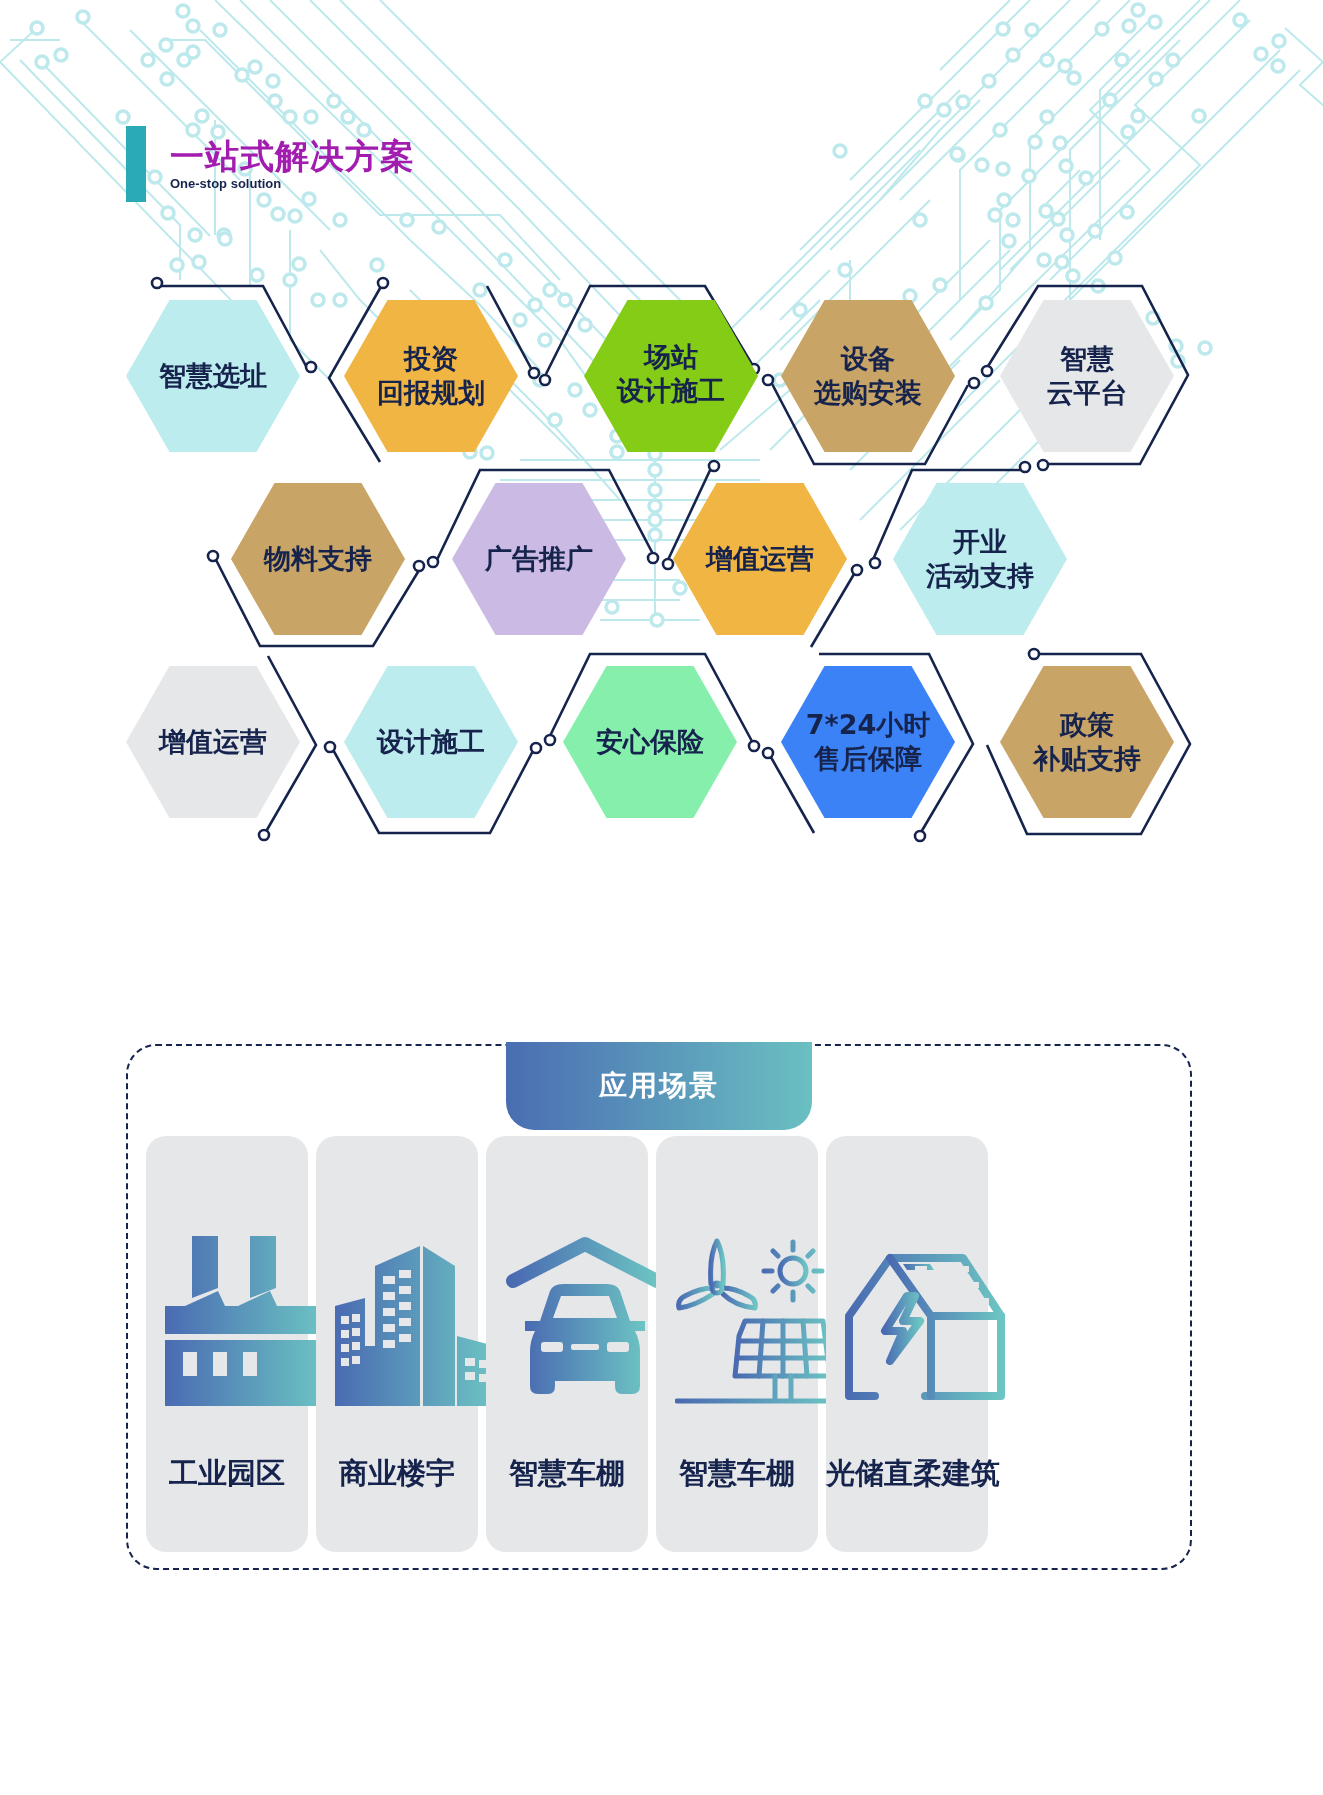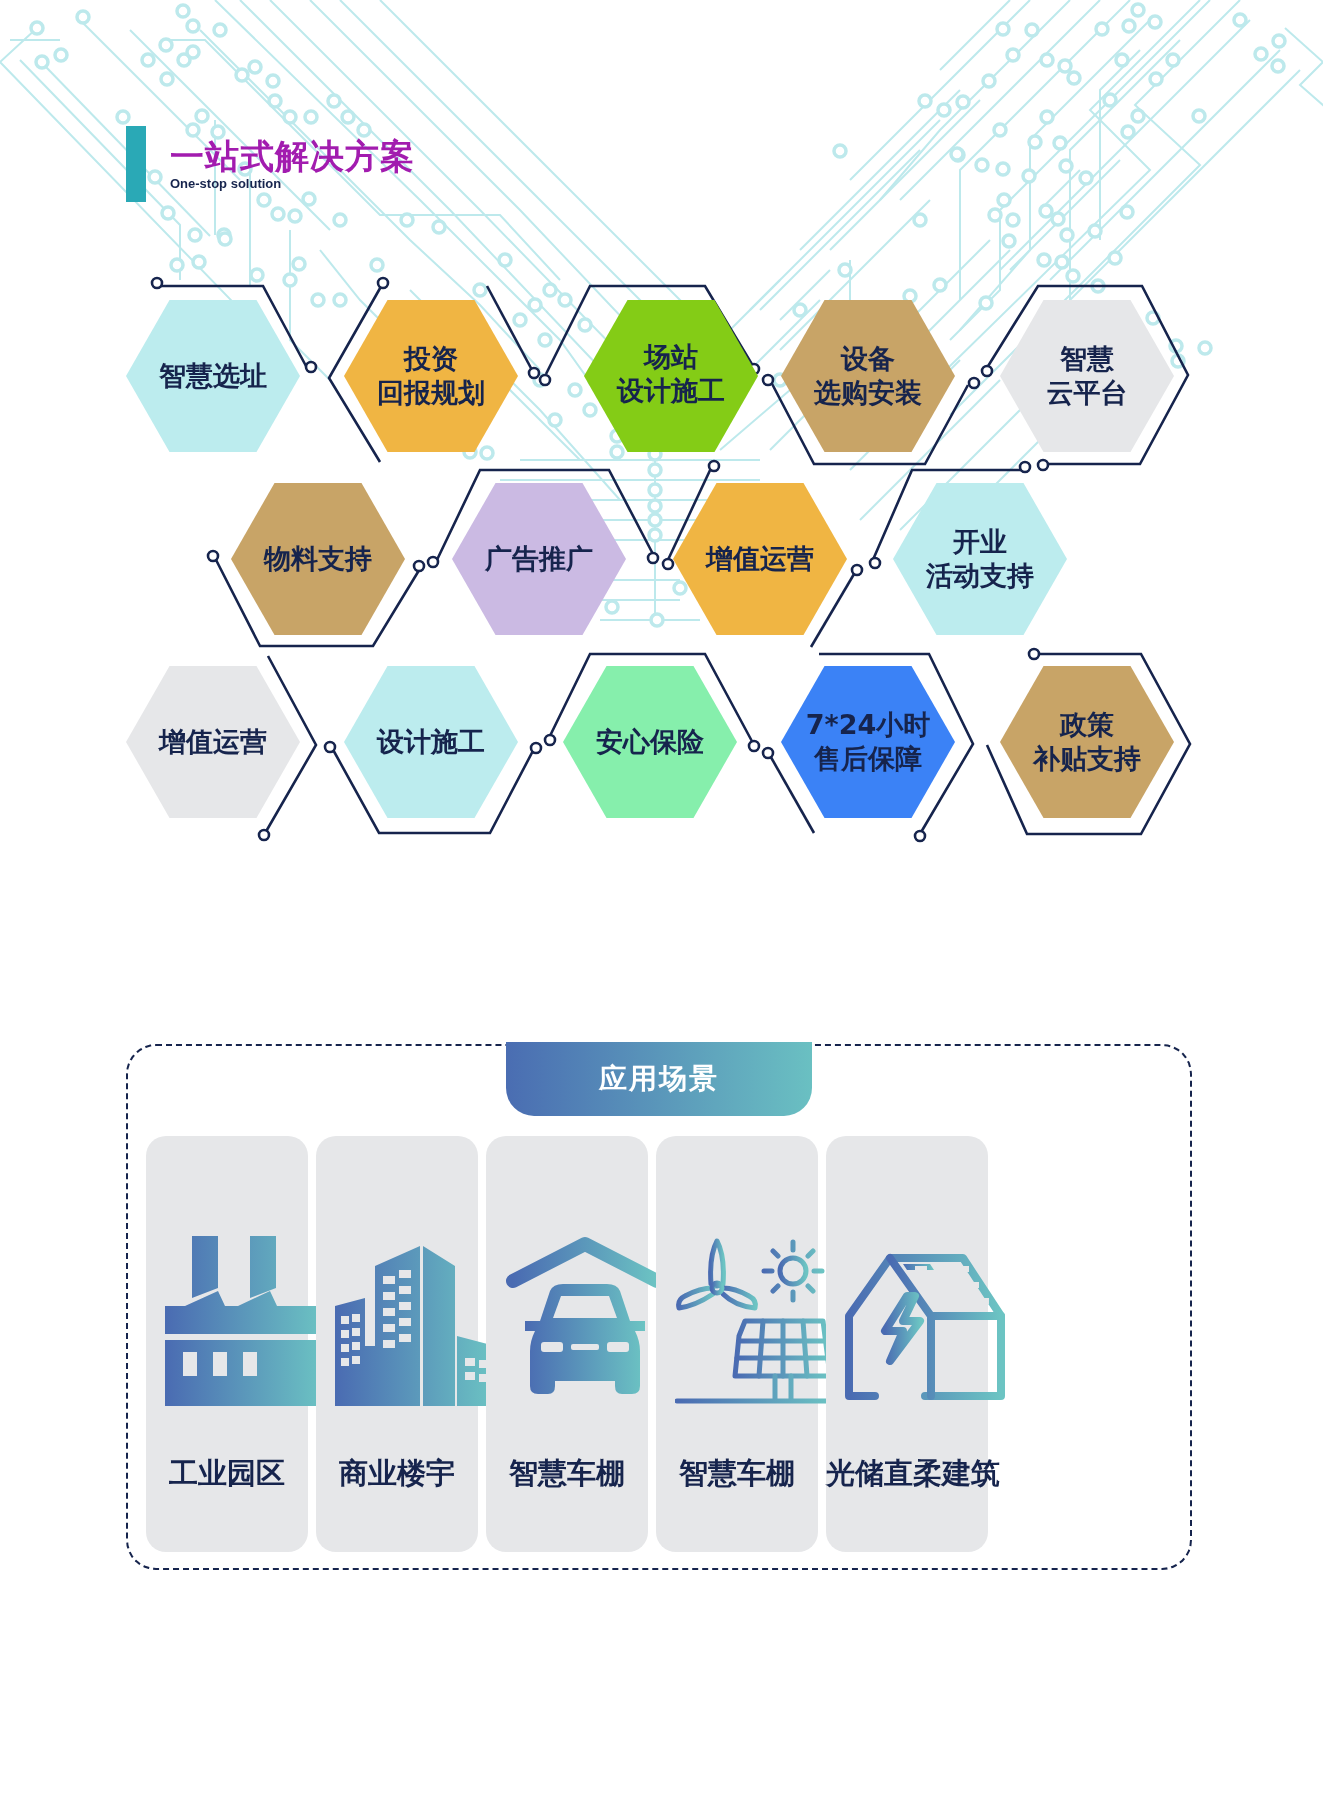--- a/index.html
+++ b/index.html
@@ -13,21 +13,21 @@
     .subtitle-text { position: absolute; left: 44px; top: 50px; font-size: 13px; font-weight: bold;
                      color: #16244d; white-space: nowrap; font-family: "Liberation Sans", sans-serif; text-align: right; }
     .frames { position: absolute; left: 0; top: 0; width: 1323px; height: 900px; z-index: 1; }
     .hex { position: absolute; width: 174px; height: 152px; z-index: 2;
            clip-path: polygon(25% 0, 75% 0, 100% 50%, 75% 100%, 25% 100%, 0 50%);
            display: flex; align-items: center; justify-content: center; text-align: center; }
     .hex span { font-size: 27px; line-height: 34px; font-weight: bold; color: #16244d; white-space: pre-line; }
 
     .scene-box { position: absolute; left: 126px; top: 1044px; width: 1066px; height: 526px;
                  border: 2px dashed #16244d; border-radius: 30px; box-sizing: border-box; z-index: 1; }
-    .scene-tab { position: absolute; left: 506px; top: 1042px; width: 306px; height: 74px;
+    .scene-tab { position: absolute; left: 506px; top: 1042px; width: 306px; height: 88px;
                  background: linear-gradient(90deg, #4a6db2, #6ac0c2);
                  border-radius: 0 0 28px 28px; z-index: 2;
                  display: flex; align-items: center; justify-content: center; }
     .scene-tab span { color: #ffffff; font-size: 28px; font-weight: bold; letter-spacing: 2px; }
     .cards { position: absolute; left: 146px; top: 1136px; z-index: 2; display: flex; gap: 8px; }
     .card { width: 162px; height: 416px; background: #e6e7e9; border-radius: 20px; position: relative; }
     .card svg { position: absolute; left: 19px; top: 100px; width: 160px; height: 170px; }
     .card .label { position: absolute; left: 0; right: 0; top: 318px; text-align: center;
                    font-size: 29px; font-weight: bold; color: #16244d; white-space: nowrap; }
   </style>

